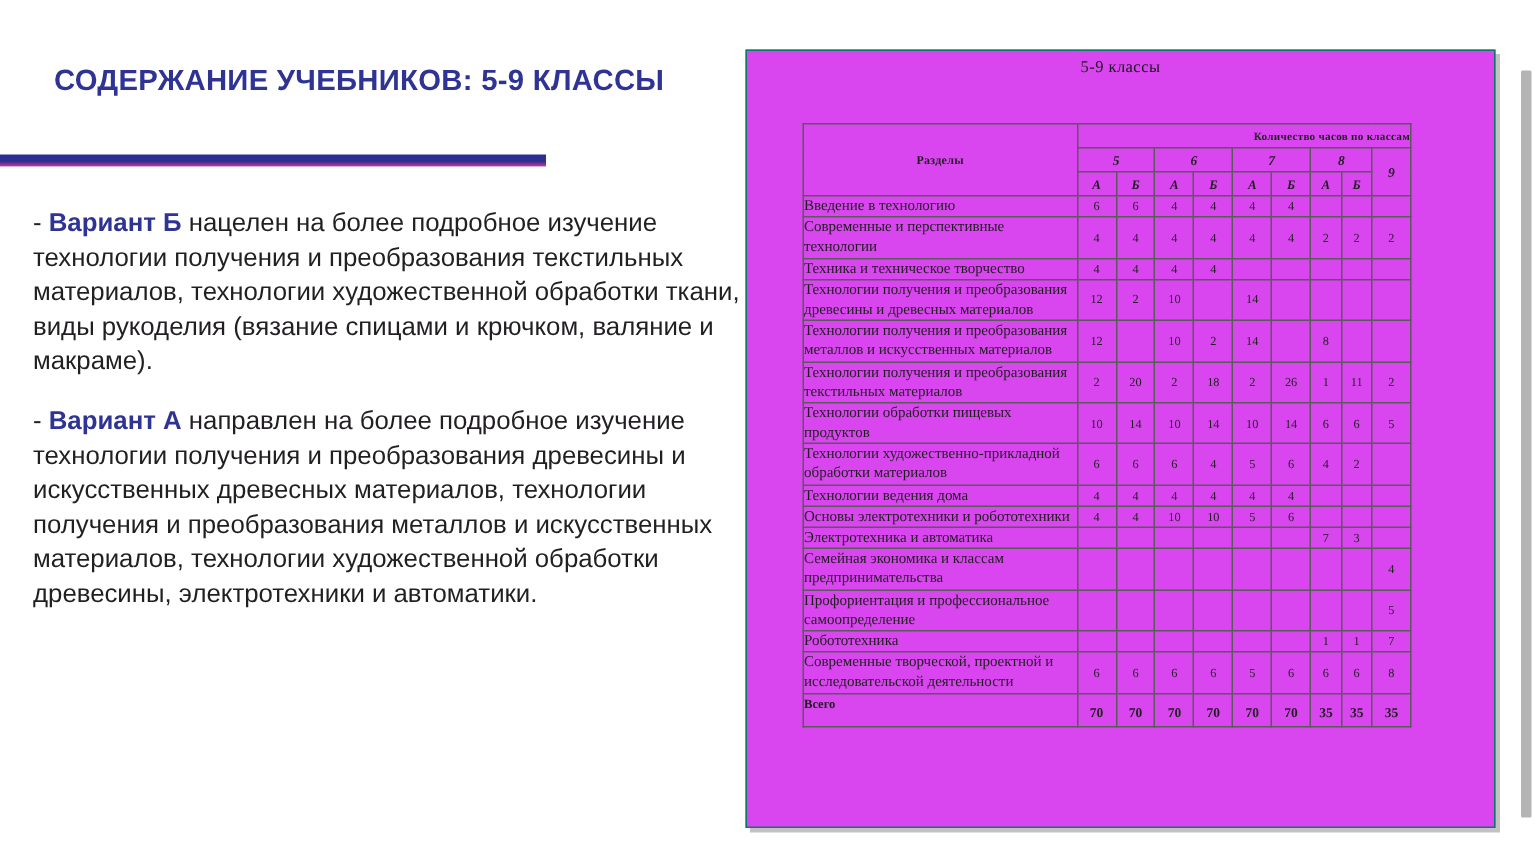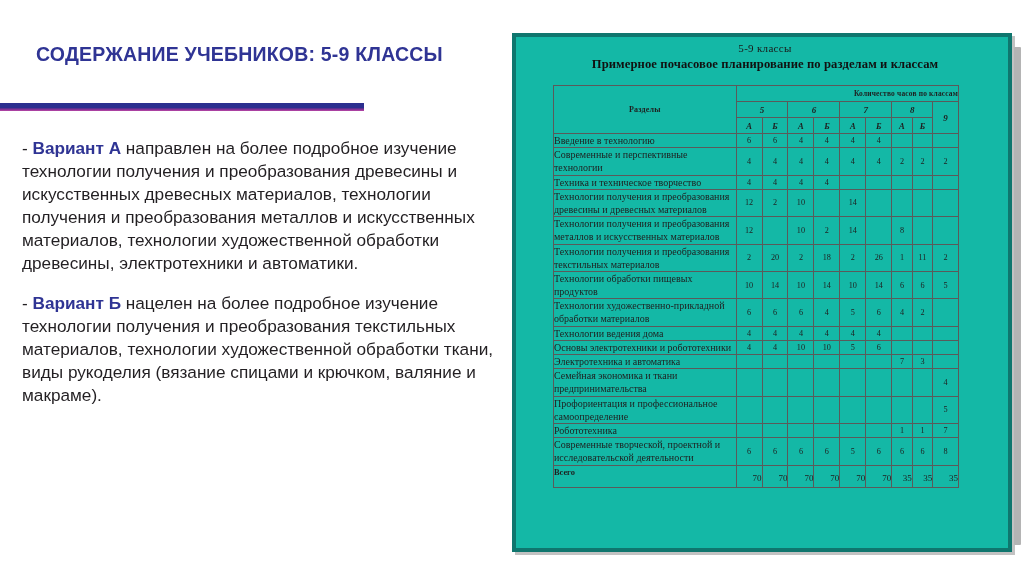--- a/index.html
+++ b/index.html
@@ -67,26 +67,26 @@
     position: absolute;
     left: 482px;
     top: 548px;
     font-size: 10px;
     color: #6e6e6e;
   }
 
   
   #doc-image {
     position: absolute;
-    left: 512px;
+    left: 497px;
     top: 33px;
     width: 500px;
     height: 519px;
-    background: #14b8a6;
-    border: 4px solid #0f766e;
+    background: #d946ef;
+    border: 1px solid #0f766e;
     box-sizing: border-box;
     box-shadow: 3px 3px 0 rgba(120,120,120,0.45);
     overflow: hidden;
   }
 
   #doc-scrollbar {
     position: absolute;
     left: 1014px;
     top: 47px;
     width: 7px;
@@ -180,48 +180,46 @@
     font-size: 8.2px;
     text-align: center;
   }
   tr.total td.total-label {
     font-size: 8.4px;
     font-weight: bold;
     padding: 2px 6px 10px 0;
   }
   tr.total td.num {
     font-size: 9px;
-    font-weight: normal;
+    font-weight: bold;
     vertical-align: bottom;
     padding-bottom: 4px;
-    text-align: right;
   }
 </style>
 </head>
 <body>
 
 <div id="left-pane">
 
   <div id="slide-title">СОДЕРЖАНИЕ УЧЕБНИКОВ: 5-9 КЛАССЫ</div>
 
   <div id="title-rule"></div>
 
   <div id="body-text">
+    <p><span>- </span><span class="variant-label">Вариант Б</span><span> нацелен на более подробное изучение технологии получения и преобразования текстильных материалов, технологии художественной обработки ткани, виды рукоделия (вязание спицами и крючком, валяние и макраме).</span></p>
     <p><span>- </span><span class="variant-label">Вариант А</span><span> направлен на более подробное изучение технологии получения и преобразования древесины и искусственных древесных материалов, технологии получения и преобразования металлов и искусственных материалов, технологии художественной обработки древесины, электротехники и автоматики.</span></p>
-    <p><span>- </span><span class="variant-label">Вариант Б</span><span> нацелен на более подробное изучение технологии получения и преобразования текстильных материалов, технологии художественной обработки ткани, виды рукоделия (вязание спицами и крючком, валяние и макраме).</span></p>
   </div>
 
   <div id="page-number">48</div>
 </div>
 
 <div id="doc-image">
   <div id="doc-inner">
 
     <div id="doc-grade-line">5-9 классы</div>
-    <div id="doc-heading">Примерное почасовое планирование по разделам и классам</div>
 
     <table class="plan">
       <colgroup>
         <col style="width:178px">
         <col style="width:25.3px">
           <col style="width:25.3px">
         <col style="width:25.3px">
           <col style="width:25.3px">
         <col style="width:25.3px">
           <col style="width:25.3px">
@@ -379,21 +377,21 @@
             <td class="num"></td>
             <td class="num"></td>
             <td class="num"></td>
             <td class="num"></td>
             <td class="num"></td>
             <td class="num">7</td>
             <td class="num">3</td>
             <td class="num"></td>
           </tr>
           <tr>
-            <td class="section-name">Семейная экономика и ткани предпринимательства</td>
+            <td class="section-name">Семейная экономика и классам предпринимательства</td>
             <td class="num"></td>
             <td class="num"></td>
             <td class="num"></td>
             <td class="num"></td>
             <td class="num"></td>
             <td class="num"></td>
             <td class="num"></td>
             <td class="num"></td>
             <td class="num">4</td>
           </tr>

